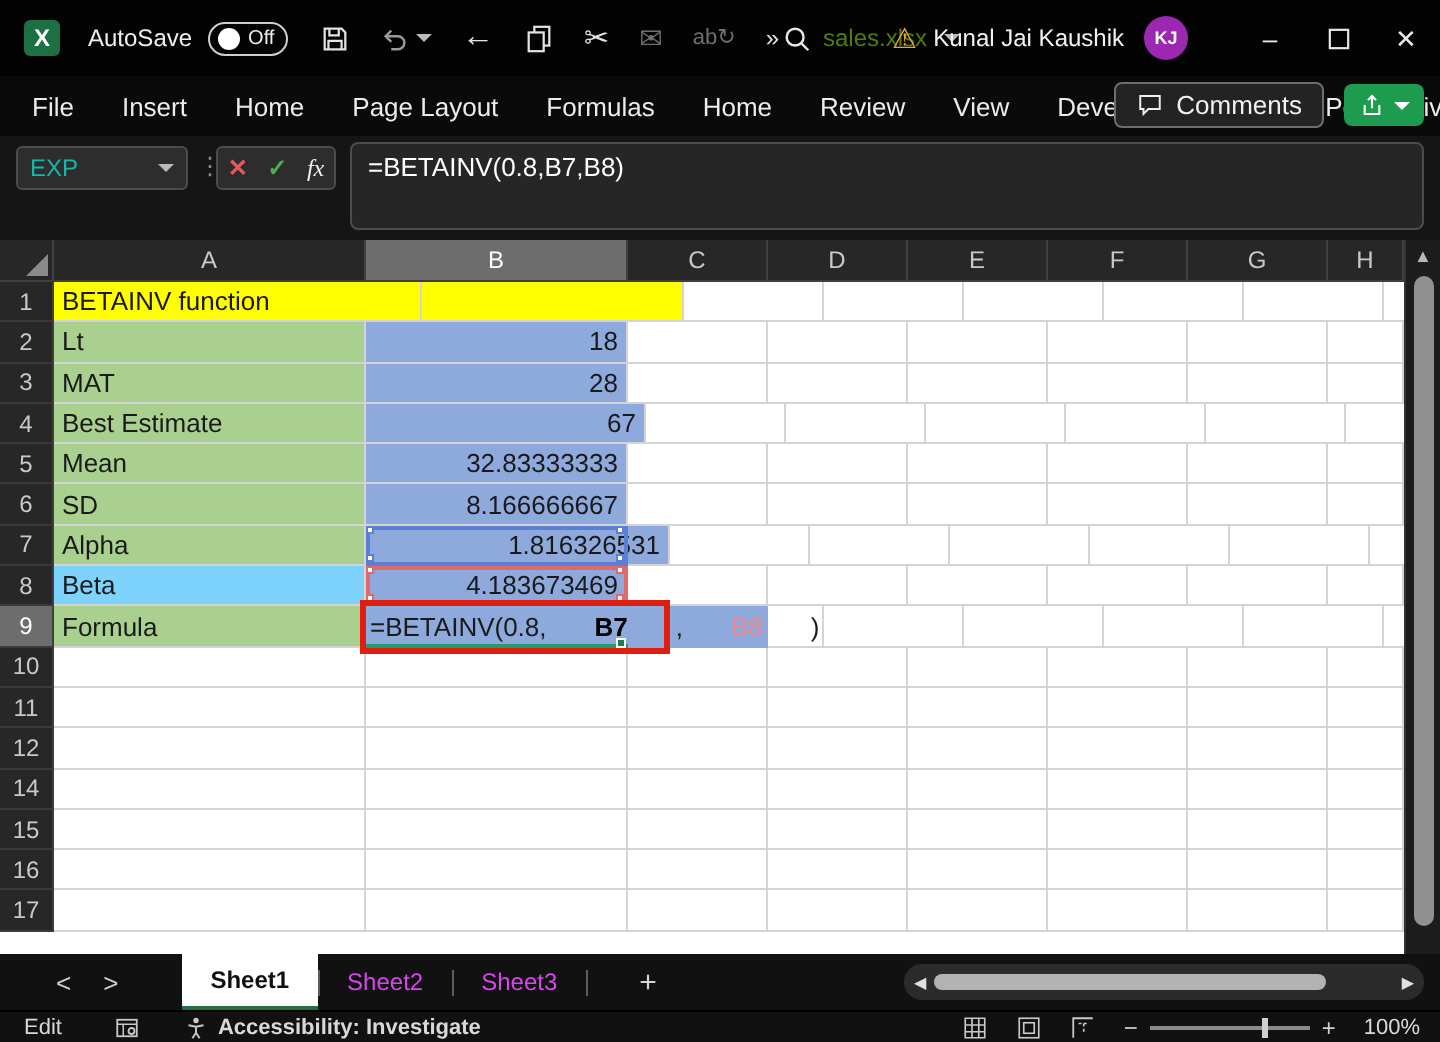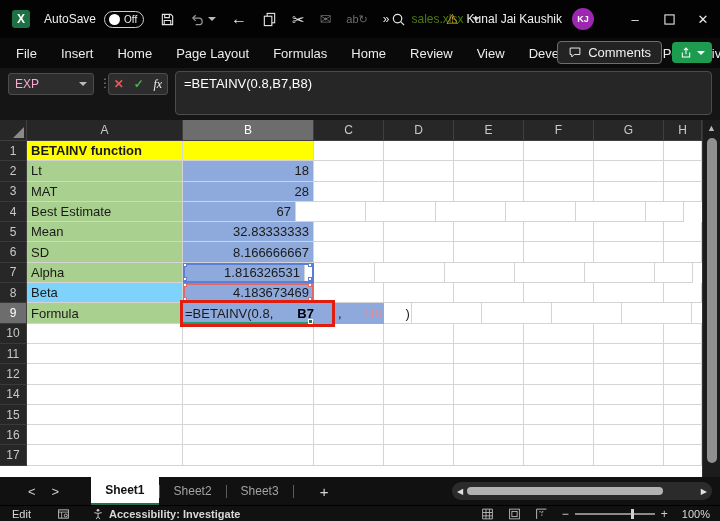--- a/index.html
+++ b/index.html
@@ -38,21 +38,21 @@
   .menu-item { color:#ececec; font-size:13px; white-space:nowrap; cursor:default; }
   .mb-right { position:absolute; right:8px; top:3px; display:flex; align-items:center; gap:10px; }
   .comments-btn { display:flex; align-items:center; gap:6px; border:1px solid #6e6e6e; background:#232323;
     color:#f0f0f0; font-size:13px; border-radius:4px; padding:3px 10px; }
   .share-btn { display:flex; align-items:center; gap:4px; background:#1d9b4e; border-radius:4px;
     padding:4px 7px; color:#fff; }
 
   
   #formulabar { position:absolute; left:0; top:68px; width:720px; height:52px; background:#151515; }
   .namebox { position:absolute; left:8px; top:5px; width:86px; height:22px; background:#2d2d2d;
-    border:1px solid #4c4c4c; border-radius:3px; color:#f9a8d4; font-size:12px;
+    border:1px solid #4c4c4c; border-radius:3px; color:#14b8a6; font-size:12px;
     display:flex; align-items:center; padding:0 6px; justify-content:space-between; }
   .vdots { position:absolute; left:99px; top:8px; color:#8a8a8a; font-size:12px; }
   .fbtns { position:absolute; left:108px; top:5px; width:60px; height:22px; background:#2d2d2d;
     border:1px solid #4c4c4c; border-radius:3px; display:flex; align-items:center; justify-content:space-around; }
   .fx-cancel { color:#e05c5c; font-size:12px; font-weight:bold; }
   .fx-enter { color:#4caf50; font-size:12px; font-weight:bold; }
   .fx-fx { color:#f0f0f0; font-size:12px; font-style:italic; font-family:"Liberation Serif", serif; }
   .finput { position:absolute; left:175px; top:3px; width:537px; height:44px; background:#262626;
     border:1px solid #4c4c4c; border-radius:4px; color:#fff; font-size:13px; padding:4px 8px; }
 
@@ -88,21 +88,21 @@
   #vscroll { position:absolute; right:0; top:0; width:18px; height:357px; background:#1c1c1c;
     border-left:1px solid #333; }
   #vscroll .up { color:#b9b9b9; font-size:9px; text-align:center; padding-top:3px; }
   #vscroll .thumb { position:absolute; left:4px; top:18px; width:10px; height:325px; background:#909090; border-radius:5px; }
 
   
   #tabbar { position:absolute; left:0; top:477px; width:720px; height:28px; background:#111;
     display:flex; align-items:center; }
   .navarrows { display:flex; gap:16px; margin-left:28px; color:#cfcfcf; font-size:13px; }
   #tabs { display:flex; align-items:stretch; height:28px; margin-left:32px; }
-  .tab { display:flex; align-items:center; padding:0 14px; color:#a3a3a3; font-size:12px; position:relative; }
+  .tab { display:flex; align-items:center; padding:0 14px; color:#d946ef; font-size:12px; position:relative; }
   .tab.active { background:#fff; color:#111; font-weight:bold; border-bottom:2px solid #217346; }
   .tab-sep { width:1px; height:13px; background:#5c5c5c; align-self:center; }
   .addsheet { color:#d6d6d6; font-size:15px; margin-left:26px; }
   .tab-dots { color:#9a9a9a; font-size:12px; margin-left:140px; }
   .hscroll { position:absolute; right:8px; top:5px; width:260px; height:18px; background:#2b2b2b;
     border-radius:9px; display:flex; align-items:center; padding:0 5px; }
   .hscroll .arr { color:#e0e0e0; font-size:8px; }
   .hscroll .thumb { height:8px; background:#b3b3b3; border-radius:4px; flex:none; width:196px; margin:0 4px; }
   .hscroll .trackpad { flex:1; }
 
@@ -240,21 +240,21 @@
           <div class="col-h" style="width: 70px;">D</div>
           <div class="col-h" style="width: 70px;">E</div>
           <div class="col-h" style="width: 70px;">F</div>
           <div class="col-h" style="width: 70px;">G</div>
           <div class="col-h" style="width: 38px;">H</div>
         </div>
     </div>
     <div id="grid-rows">
         <div class="grid-row">
           <div class="row-h">1</div>
-          <div class="cell" style="width: 156px; background: rgb(255, 255, 0); font-weight: bold;">BETAINV function</div>
+          <div class="cell" style="width: 184px; background: rgb(255, 255, 0); font-weight: normal;">BETAINV function</div>
           <div class="cell num" style="width: 131px; background: rgb(255, 255, 0);"></div>
           <div class="cell" style="width: 70px;"></div>
           <div class="cell" style="width: 70px;"></div>
           <div class="cell" style="width: 70px;"></div>
           <div class="cell" style="width: 70px;"></div>
           <div class="cell" style="width: 70px;"></div>
           <div class="cell" style="width: 38px;"></div>
         </div>
         <div class="grid-row">
           <div class="row-h">2</div>
@@ -274,21 +274,21 @@
           <div class="cell" style="width: 70px;"></div>
           <div class="cell" style="width: 70px;"></div>
           <div class="cell" style="width: 70px;"></div>
           <div class="cell" style="width: 70px;"></div>
           <div class="cell" style="width: 70px;"></div>
           <div class="cell" style="width: 38px;"></div>
         </div>
         <div class="grid-row">
           <div class="row-h">4</div>
           <div class="cell" style="width: 156px; background: rgb(169, 208, 142);">Best Estimate</div>
-          <div class="cell num" style="width: 113px; background: rgb(142, 169, 219);">67</div>
+          <div class="cell num" style="width: 140px; background: rgb(142, 169, 219);">67</div>
           <div class="cell" style="width: 70px;"></div>
           <div class="cell" style="width: 70px;"></div>
           <div class="cell" style="width: 70px;"></div>
           <div class="cell" style="width: 70px;"></div>
           <div class="cell" style="width: 70px;"></div>
           <div class="cell" style="width: 38px;"></div>
         </div>
         <div class="grid-row">
           <div class="row-h">5</div>
           <div class="cell" style="width: 156px; background: rgb(169, 208, 142);">Mean</div>
@@ -307,21 +307,21 @@
           <div class="cell" style="width: 70px;"></div>
           <div class="cell" style="width: 70px;"></div>
           <div class="cell" style="width: 70px;"></div>
           <div class="cell" style="width: 70px;"></div>
           <div class="cell" style="width: 70px;"></div>
           <div class="cell" style="width: 38px;"></div>
         </div>
         <div class="grid-row">
           <div class="row-h">7</div>
           <div class="cell" style="width: 156px; background: rgb(169, 208, 142);">Alpha</div>
-          <div class="cell num" style="width: 122px; background: rgb(142, 169, 219);">1.816326531</div>
+          <div class="cell num" style="width: 152px; background: rgb(142, 169, 219);">1.816326531</div>
           <div class="cell" style="width: 70px;"></div>
           <div class="cell" style="width: 70px;"></div>
           <div class="cell" style="width: 70px;"></div>
           <div class="cell" style="width: 70px;"></div>
           <div class="cell" style="width: 70px;"></div>
           <div class="cell" style="width: 38px;"></div>
         </div>
         <div class="grid-row">
           <div class="row-h">8</div>
           <div class="cell" style="width: 156px; background: #7dd3fc;">Beta</div>

